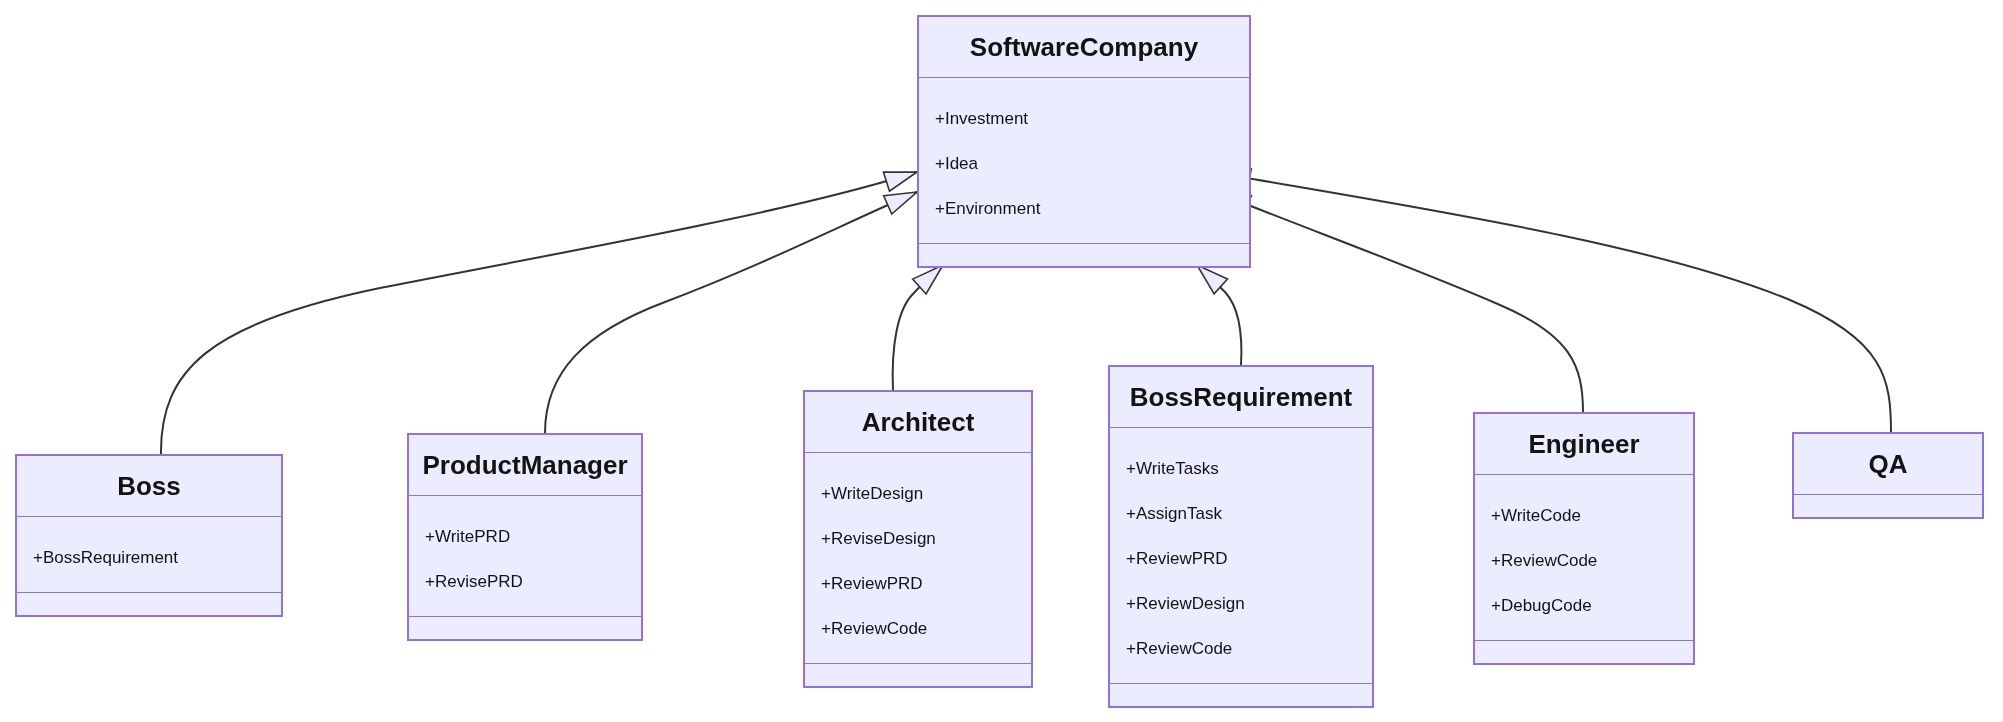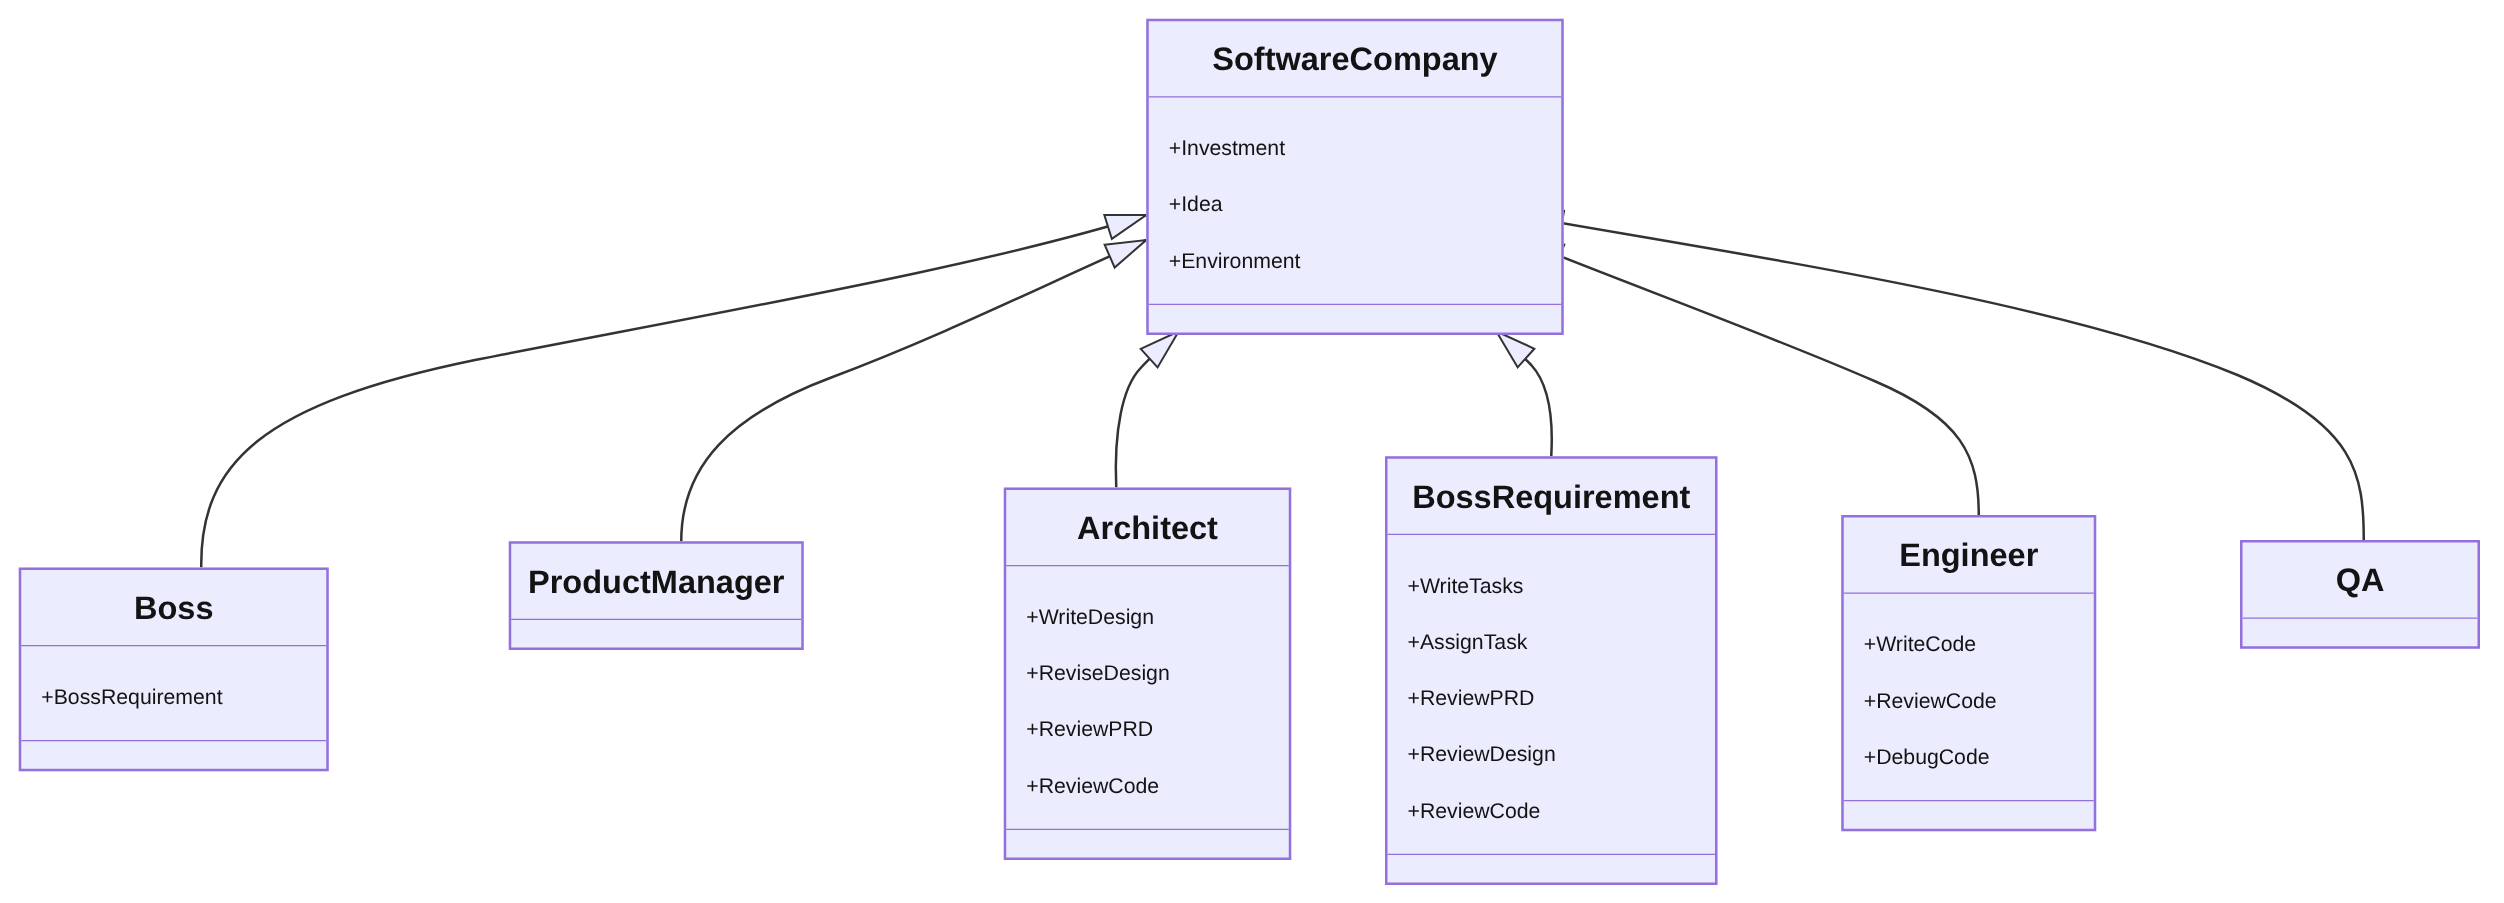--- a/index.html
+++ b/index.html
@@ -83,30 +83,34 @@
   <div class="class-box" style="left:917px; top:15px; width:334px;">
     <div class="class-title">SoftwareCompany</div>
     <div class="class-attrs">
       <div class="attr">+Investment</div>
       <div class="attr">+Idea</div>
       <div class="attr">+Environment</div>
     </div>
     <div class="class-methods"></div>
   </div>
 
-  <div class="class-box" style="left:15px; top:454px; width:248px;">
+  <div class="class-box" style="left:15px; top:454px; width:268px;">
     <div class="class-title">Boss</div>
     <div class="class-attrs">
       <div class="attr">+BossRequirement</div>
     </div>
     <div class="class-methods"></div>
   </div>
 
   <div class="class-box" style="left:407px; top:433px; width:236px;">
     <div class="class-title">ProductManager</div>
+    <div class="class-attrs">
+      <div class="attr">+WritePRD</div>
+      <div class="attr">+RevisePRD</div>
+    </div>
     <div class="class-methods"></div>
   </div>
 
   <div class="class-box" style="left:778px; top:390px; width:230px;margin-left:25px;">
     <div class="class-title">Architect</div>
     <div class="class-attrs">
       <div class="attr">+WriteDesign</div>
       <div class="attr">+ReviseDesign</div>
       <div class="attr">+ReviewPRD</div>
       <div class="attr">+ReviewCode</div>
@@ -119,21 +123,21 @@
     <div class="class-attrs">
       <div class="attr">+WriteTasks</div>
       <div class="attr">+AssignTask</div>
       <div class="attr">+ReviewPRD</div>
       <div class="attr">+ReviewDesign</div>
       <div class="attr">+ReviewCode</div>
     </div>
     <div class="class-methods"></div>
   </div>
 
-  <div class="class-box" style="left:1473px; top:412px; width:204px;">
+  <div class="class-box" style="left:1473px; top:412px; width:222px;">
     <div class="class-title">Engineer</div>
     <div class="class-attrs">
       <div class="attr">+WriteCode</div>
       <div class="attr">+ReviewCode</div>
       <div class="attr">+DebugCode</div>
     </div>
     <div class="class-methods"></div>
   </div>
 
   <div class="class-box" style="left:1792px; top:432px; width:192px;">

